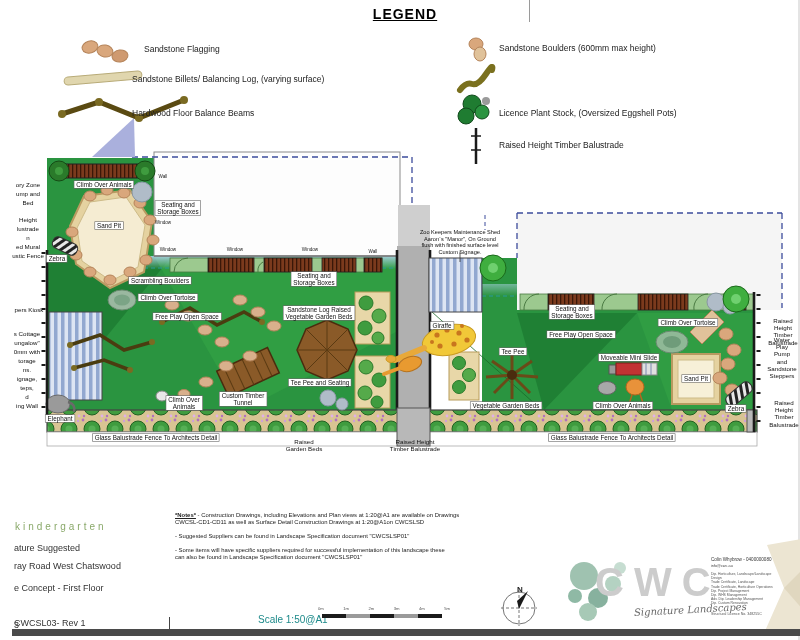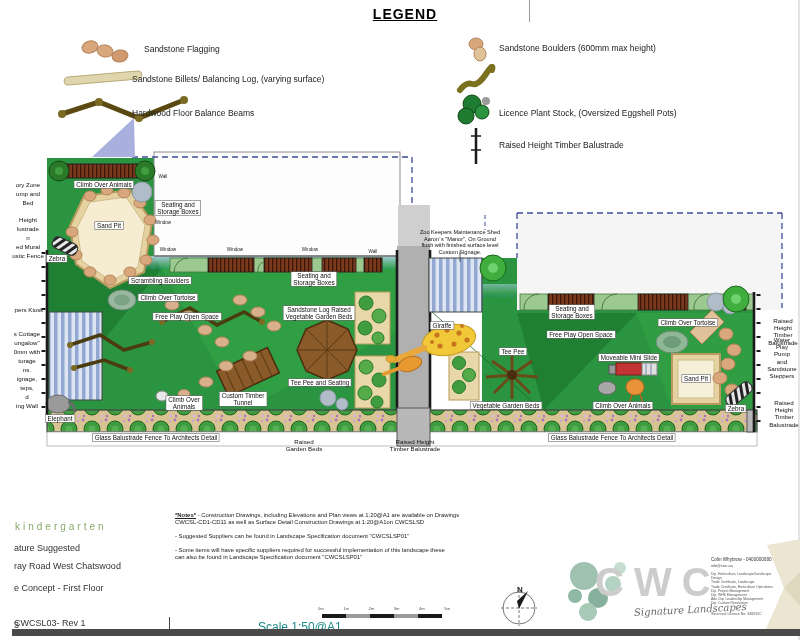--- a/index.html
+++ b/index.html
@@ -20,21 +20,21 @@
   .legend-item{position:absolute;z-index:3;font-size:8.5px;color:#222;}
   .licon{position:absolute;z-index:3;}
   .tblock{position:absolute;z-index:4;color:#222;}
   .logo{left:2px;top:498px;font-size:23px;font-weight:bold;letter-spacing:1px;}
   .logo-sub{left:3px;top:521px;font-size:10px;letter-spacing:3px;color:#8aa96a;}
   .trow{left:2px;font-size:9px;color:#333;}
   .notes{left:163px;top:512px;width:335px;font-size:5.9px;line-height:7px;color:#222;}
   .notes .nh{font-weight:bold;text-decoration:underline;}
   .notes .nb{white-space:pre-line;}
   .scalewrap{left:246px;top:606px;}
-  .scalelabel{color:#1d8a8a;font-size:12px;position:absolute;left:0;top:14px;white-space:nowrap;}
+  .scalelabel{color:#1d8a8a;font-size:10px;position:absolute;left:0;top:8px;white-space:nowrap;}
   .sbar{position:absolute;left:64px;top:8px;display:flex;}
   .sbar div{width:24px;height:3.5px;}
   .sbar div:nth-child(odd){background:#1a1a1a;}
   .sbar div:nth-child(even){background:#9a9a9a;}
   .sticks{position:absolute;left:60px;top:0px;width:132px;display:flex;justify-content:space-between;
      font-size:4.2px;color:#555;}
   .compass-n{left:505px;top:585px;font-size:8px;color:#222;font-weight:bold;}
   .cwc{left:583px;top:560px;font-size:40px;font-weight:bold;color:#cccccc;letter-spacing:10px;}
   .tagline{left:622px;top:604px;font-size:10px;color:#6a6a6a;font-style:italic;
      font-family:"DejaVu Serif",serif;transform:rotate(-3deg);}

